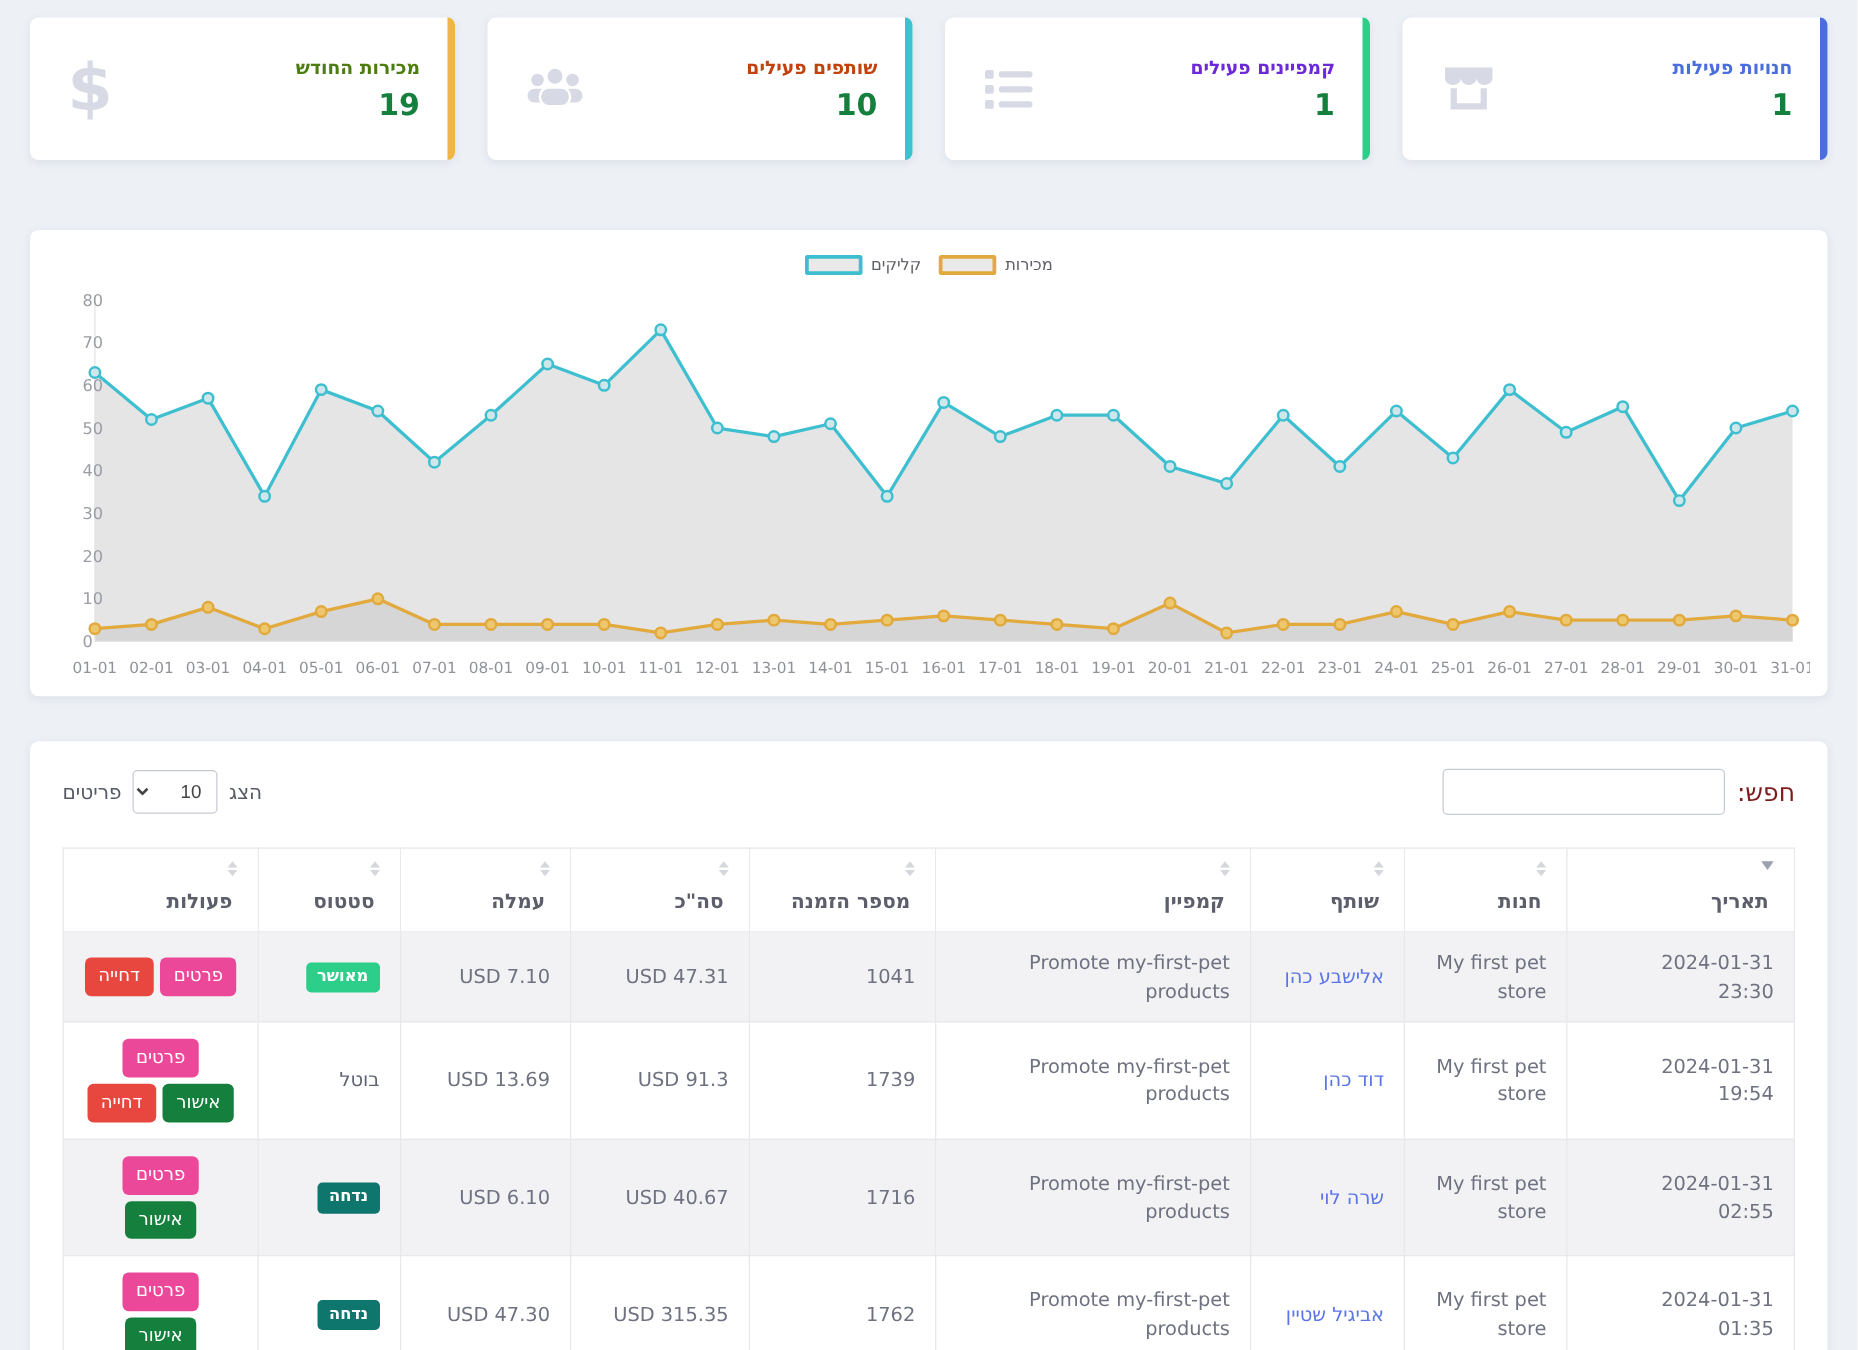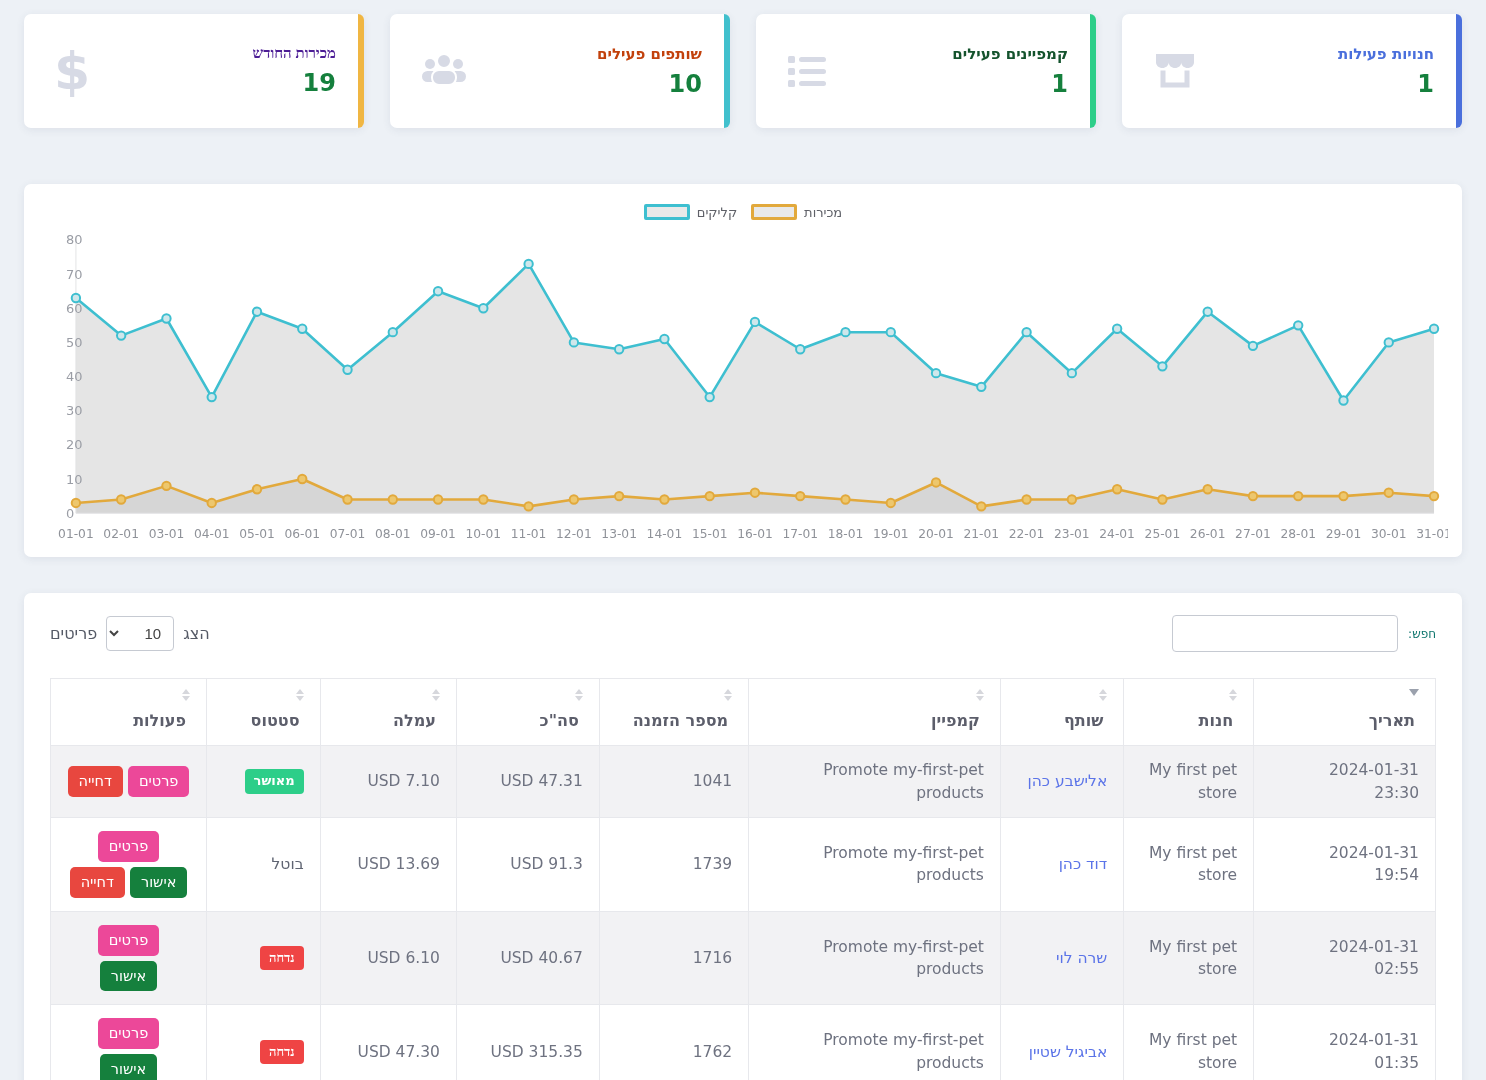--- a/index.html
+++ b/index.html
@@ -59,21 +59,21 @@
     background: #fff; border-radius: 7px;
     box-shadow: 0 2px 8px rgba(60,70,100,.09);
     padding: 22px 26px 40px 26px;
     min-height: 620px;
   }
   .table-controls {
     display: flex; justify-content: space-between; align-items: center;
     margin-bottom: 26px;
   }
   .search-group { display: flex; align-items: center; gap: 10px; }
-  .search-label { font-size: 12px; color: #0f766e; }
+  .search-label { font-size: 20px; color: #7f1d1d; }
   .search-input {
     width: 226px; height: 37px;
     border: 1px solid #c6cad2; border-radius: 4px;
     padding: 0 10px; font-size: 15px; background: #fff;
   }
   .show-group { display: flex; align-items: center; gap: 9px; font-size: 16px; color: #555a66; }
   .page-size-select {
     height: 35px; min-width: 68px;
     border: 1px solid #c6cad2; border-radius: 4px;
     font-size: 15px; color: #444; padding: 0 8px; background: #fff;
@@ -104,21 +104,21 @@
   .data-table tbody tr:nth-child(odd) td { background: #f2f2f4; }
   .data-table tbody tr:nth-child(even) td { background: #fff; }
 
   .wrap-90 { display: inline-block; max-width: 92px; }
   .wrap-80 { display: inline-block; max-width: 82px; }
   .wrap-175 { display: inline-block; max-width: 178px; }
   .partner-link { color: #5b74e8; text-decoration: none; cursor: pointer; }
 
   .badge { display: inline-block; padding: 3px 9px; border-radius: 4px; font-size: 13px; font-weight: bold; color: #fff; line-height: 1.4; }
   .badge-approved { background: #2dce89; }
-  .badge-rejected { background: #ef4444; font-family: Liberation Serif, serif; }
+  .badge-rejected { background: #0f766e; }
   .status-plain { color: #5f6472; }
 
   .actions-wrap { display: flex; flex-wrap: wrap; justify-content: center; gap: 5px; }
   .action-btn {
     border: none; border-radius: 5px; color: #fff;
     font-size: 14.5px; padding: 6px 11px; cursor: pointer;
     font-family: inherit; line-height: 1.3;
   }
   .btn-details { background: #ec4899; }
   .btn-approve { background: #15803d; }
@@ -139,21 +139,21 @@
       <svg width="46" height="42" viewBox="0 0 46 42" fill="currentColor">
         <path d="M4 4h38v8.2c0 3.4-2.9 5.8-6.4 5.8s-6.3-2.4-6.3-5.8c0 3.4-2.9 5.8-6.3 5.8s-6.3-2.4-6.3-5.8c0 3.4-2.9 5.8-6.3 5.8S4 15.6 4 12.2V4z"></path>
         <path d="M8.5 20.5v17h29v-17h-5v12h-19v-12h-5z"></path>
       </svg>
     </span>
   </div>
 
   <div class="stat-card">
     <span class="accent" style="background: rgb(45, 206, 137);"></span>
     <div class="stat-text">
-      <div class="stat-title" style="color: #14532d;">קמפיינים פעילים</div>
+      <div class="stat-title" style="color: #6d28d9;">קמפיינים פעילים</div>
       <div class="stat-value">1</div>
     </div>
     <span class="stat-icon">
       <svg width="42" height="38" viewBox="0 0 42 38" fill="currentColor">
         <rect x="2" y="4" width="7" height="7" rx="1.5"></rect>
           <rect x="13" y="5" width="27" height="5" rx="2.5"></rect>
         <rect x="2" y="16" width="7" height="7" rx="1.5"></rect>
           <rect x="13" y="17" width="27" height="5" rx="2.5"></rect>
         <rect x="2" y="28" width="7" height="7" rx="1.5"></rect>
           <rect x="13" y="29" width="27" height="5" rx="2.5"></rect>
@@ -175,21 +175,21 @@
           <rect x="30" y="20" width="16" height="11" rx="5.5"></rect>
         <circle cx="24" cy="10" r="7" stroke="#fff" stroke-width="2"></circle>
         <rect x="12" y="19" width="24" height="15" rx="7" stroke="#fff" stroke-width="2"></rect>
       </svg>
     </span>
   </div>
 
   <div class="stat-card">
     <span class="accent" style="background: rgb(240, 182, 67);"></span>
     <div class="stat-text">
-      <div class="stat-title" style="color: #4c1d95; font-family: Liberation Serif, serif;">מכירות החודש</div>
+      <div class="stat-title" style="color: #4d7c0f;">מכירות החודש</div>
       <div class="stat-value">19</div>
     </div>
     <span class="stat-icon">
         <span class="dollar-glyph">$</span>
       </span>
   </div>
 
 </div>
 
 <div class="chart-card">

